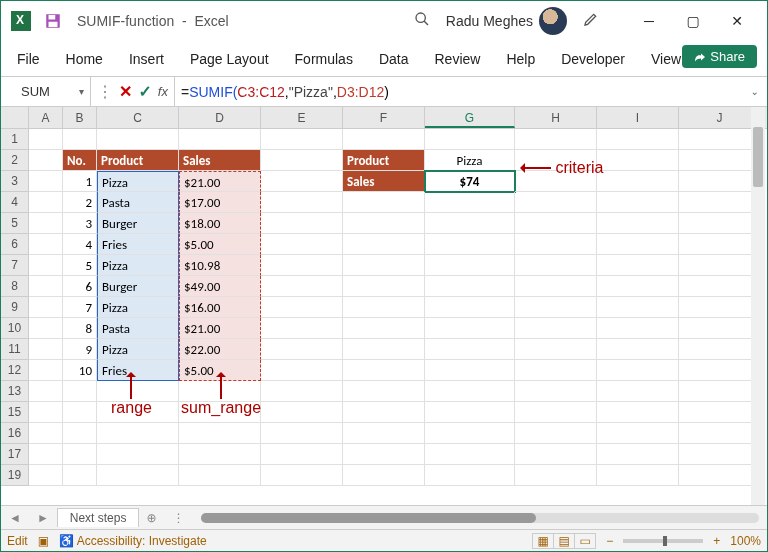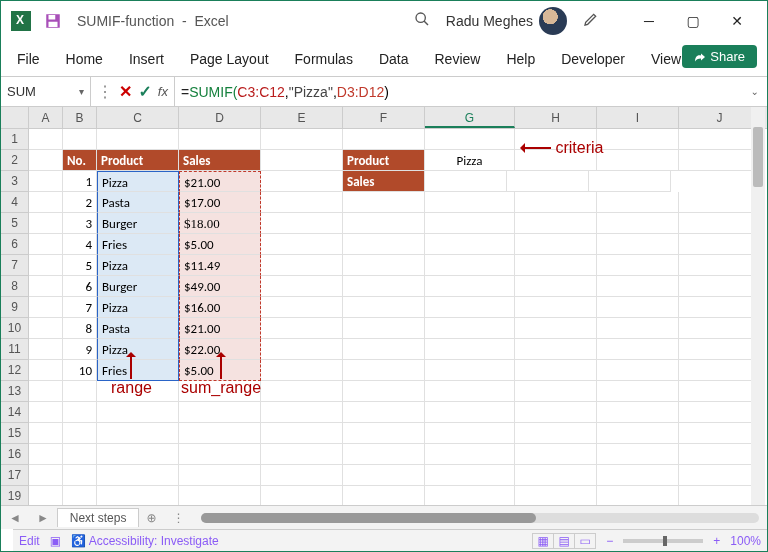--- a/index.html
+++ b/index.html
@@ -19,29 +19,29 @@
 .win-btns { display: flex; margin-left: 12px; }
 .win-btns div { width: 44px; height: 40px; display: flex; align-items: center; justify-content: center; color: #222; font-size: 14px; }
 
 
 .ribbon { height: 36px; display: flex; align-items: center; padding: 0 14px; gap: 22px; border-bottom: 1px solid #ccc; position: relative; }
 .ribbon .tab { font-size: 14px; color: #222; padding: 4px 2px; cursor: default; }
 .share-btn { position: absolute; right: 10px; top: 4px; background: #1a7f5a; color: #fff; border-radius: 4px; padding: 4px 12px; font-size: 13px; display: flex; align-items: center; gap: 4px; }
 
 
 .fbar-row { height: 30px; display: flex; align-items: stretch; border-bottom: 1px solid #ccc; }
-.namebox { width: 90px; border-right: 1px solid #ccc; display: flex; align-items: center; padding: 0 6px; font-size: 13px; color: #333; position: relative; }
+.namebox { width: 90px; border-right: 1px solid #ccc; display: flex; align-items: center; padding: 0 20px; font-size: 13px; color: #333; position: relative; }
 .namebox .chev { position: absolute; right: 6px; color: #666; font-size: 10px; }
 .fbar-icons { display: flex; align-items: center; padding: 0 6px; gap: 6px; border-right: 1px solid #ccc; }
 .fbar-icons .cancel { color: #c00; font-weight: bold; }
 .fbar-icons .enter { color: #1a7f5a; font-weight: bold; }
 .fbar-icons .fx { font-style: italic; font-size: 13px; color: #555; }
 .formula { flex: 1; display: flex; align-items: center; padding: 0 6px; font-size: 14px; font-family: Calibri, Arial, sans-serif; position: relative; }
 .formula .eq { color: #222; }
-.formula .fn { color: #15803d; }
+.formula .fn { color: #1d4ed8; }
 .formula .ref1 { color: #b91c1c; }
 .formula .txt { color: #444; }
 .formula .ref2 { color: #c0392b; }
 .formula .chev-expand { position: absolute; right: 8px; color: #666; font-size: 10px; }
 
 
 .grid-wrap { position: absolute; top: 106px; left: 0; right: 0; bottom: 46px; overflow: hidden; background: #fff; }
 .col-headers { display: flex; height: 22px; background: #e8e8e8; border-bottom: 1px solid #ccc; }
 .corner { width: 28px; border-right: 1px solid #ccc; }
 .ch { border-right: 1px solid #ccc; text-align: center; font-size: 12px; color: #555; line-height: 22px; }
@@ -58,42 +58,42 @@
 .cE { width: 82px; } .cF { width: 82px; } .cG { width: 90px; } .cH { width: 82px; } .cI { width: 82px; } .cJ { width: 82px; }
 
 .hdr { background: #b14a2a; color: #fff; font-weight: bold; }
 .sel-range-c { background: #dce9f5; }
 .sel-range-d { background: #f5e2e0; }
 
 .result-cell { text-align: center; font-weight: bold; }
 .active-outline { outline: 2px solid #1a7f5a; outline-offset: -1px; }
 
 
-.anno { position: absolute; color: #a00; font-size: 16px; font-weight: 500; display: flex; align-items: center; }
+.anno { position: absolute; color: #a00; font-size: 16px; font-weight: 500; display: flex; align-items: center; margin-top: 20px; }
 .arrow-h { width: 30px; height: 2px; background: #a00; position: relative; }
 .arrow-h::before { content: ""; position: absolute; left: -6px; top: -4px; border: 5px solid transparent; border-right-color: #a00; }
 .arrow-v { width: 2px; height: 26px; background: #a00; position: relative; margin: 0 auto; }
 .arrow-v::before { content: ""; position: absolute; top: -6px; left: -4px; border: 5px solid transparent; border-bottom-color: #a00; }
 .anno-v { text-align: center; }
 
 
 .vscroll { position: absolute; right: 2px; top: 0; bottom: 0; width: 14px; background: #f0f0f0; }
 .vscroll .thumb { position: absolute; left: 2px; right: 2px; top: 20px; height: 60px; background: #bbb; border-radius: 2px; }
 
 
 .sheetbar { position: absolute; left: 0; right: 0; bottom: 22px; height: 24px; display: flex; align-items: center; background: #f3f3f3; border-top: 1px solid #ccc; font-size: 12px; }
 .sheetbar .nav { padding: 0 8px; color: #888; }
 .sheet-tab { padding: 2px 12px; border: 1px solid #ccc; border-bottom: none; background: #fff; color: #555; margin-right: -1px; }
 .sheet-tab.active { color: #1a7f5a; font-weight: bold; border-bottom: 2px solid #1a7f5a; }
 .sheetbar .add { padding: 0 8px; color: #888; }
 .sheetbar .hscroll { flex: 1; margin: 0 8px; height: 10px; background: #ddd; border-radius: 5px; position: relative; }
 .sheetbar .hscroll .hthumb { position: absolute; left: 0; width: 60%; top: 0; bottom: 0; background: #999; border-radius: 5px; }
 
 
-.statusbar { position: absolute; left: 12px; right: 0; bottom: 0; height: 22px; display: flex; align-items: center; background: #f3f3f3; border-top: 1px solid #ccc; font-size: 12px; color: #8b5cf6; padding: 0 6px; gap: 10px; }
+.statusbar { position: absolute; left: 0; right: 0; bottom: 0; height: 22px; display: flex; align-items: center; background: #f3f3f3; border-top: 1px solid #ccc; font-size: 12px; color: #a16207; padding: 0 6px; gap: 10px; }
 .statusbar .spacer { flex: 1; }
 .view-btns span { display: inline-block; width: 22px; text-align: center; border: 1px solid #ccc; margin-left: -1px; }
 .zoom-slider { width: 80px; height: 4px; background: #ccc; position: relative; }
 .zoom-slider::after { content: ""; position: absolute; left: 50%; top: -3px; width: 4px; height: 10px; background: #666; }
 </style>
 </head>
 <body>
 
 <div class="titlebar">
   <div class="iconbox">
@@ -215,20 +215,21 @@
         <div class="cell cJ"></div>
       </div>
       <div class="row">
         <div class="rh">3</div>
         <div class="cell cA"></div>
         <div class="cell cB">1</div>
         <div class="cell cC sel-range-c" style="border-top: 1px solid rgb(42, 100, 199); border-left: 1px solid rgb(42, 100, 199); border-right: 1px solid rgb(42, 100, 199);">Pizza</div>
         <div class="cell cD sel-range-d" style="border-top: 1px dashed rgb(192, 57, 43); border-left: 1px dashed rgb(192, 57, 43); border-right: 1px dashed rgb(192, 57, 43);">$21.00</div>
         <div class="cell cE"></div>
         <div class="cell cF hdr">Sales</div>
+        <div class="cell cG result-cell active-outline">$74</div>
         <div class="cell cH"></div>
         <div class="cell cI"></div>
         <div class="cell cJ"></div>
       </div>
       <div class="row">
         <div class="rh">4</div>
         <div class="cell cA"></div>
         <div class="cell cB">2</div>
         <div class="cell cC sel-range-c" style="border-left: 1px solid rgb(42, 100, 199); border-right: 1px solid rgb(42, 100, 199);">Pasta</div>
         <div class="cell cD sel-range-d" style="border-left: 1px dashed rgb(192, 57, 43); border-right: 1px dashed rgb(192, 57, 43);">$17.00</div>
@@ -237,21 +238,21 @@
         <div class="cell cG"></div>
         <div class="cell cH"></div>
         <div class="cell cI"></div>
         <div class="cell cJ"></div>
       </div>
       <div class="row">
         <div class="rh">5</div>
         <div class="cell cA"></div>
         <div class="cell cB">3</div>
         <div class="cell cC sel-range-c" style="border-left: 1px solid rgb(42, 100, 199); border-right: 1px solid rgb(42, 100, 199);">Burger</div>
-        <div class="cell cD sel-range-d" style="border-left: 1px dashed rgb(192, 57, 43); border-right: 1px dashed rgb(192, 57, 43); font-family: Liberation Serif, serif;">$18.00</div>
+        <div class="cell cD sel-range-d" style="border-left: 1px dashed rgb(192, 57, 43); border-right: 1px dashed rgb(192, 57, 43);">$18.00</div>
         <div class="cell cE"></div>
         <div class="cell cF"></div>
         <div class="cell cG"></div>
         <div class="cell cH"></div>
         <div class="cell cI"></div>
         <div class="cell cJ"></div>
       </div>
       <div class="row">
         <div class="rh">6</div>
         <div class="cell cA"></div>
@@ -263,21 +264,21 @@
         <div class="cell cG"></div>
         <div class="cell cH"></div>
         <div class="cell cI"></div>
         <div class="cell cJ"></div>
       </div>
       <div class="row">
         <div class="rh">7</div>
         <div class="cell cA"></div>
         <div class="cell cB">5</div>
         <div class="cell cC sel-range-c" style="border-left: 1px solid rgb(42, 100, 199); border-right: 1px solid rgb(42, 100, 199);">Pizza</div>
-        <div class="cell cD sel-range-d" style="border-left: 1px dashed rgb(192, 57, 43); border-right: 1px dashed rgb(192, 57, 43);">$11.49</div>
+        <div class="cell cD sel-range-d" style="border-left: 1px dashed rgb(192, 57, 43); border-right: 1px dashed rgb(192, 57, 43);">$10.98</div>
         <div class="cell cE"></div>
         <div class="cell cF"></div>
         <div class="cell cG"></div>
         <div class="cell cH"></div>
         <div class="cell cI"></div>
         <div class="cell cJ"></div>
       </div>
       <div class="row">
         <div class="rh">8</div>
         <div class="cell cA"></div>
@@ -338,33 +339,20 @@
         <div class="cell cD sel-range-d" style="border-bottom: 1px dashed rgb(192, 57, 43); border-left: 1px dashed rgb(192, 57, 43); border-right: 1px dashed rgb(192, 57, 43);">$5.00</div>
         <div class="cell cE"></div>
         <div class="cell cF"></div>
         <div class="cell cG"></div>
         <div class="cell cH"></div>
         <div class="cell cI"></div>
         <div class="cell cJ"></div>
       </div>
       <div class="row">
         <div class="rh">13</div>
-        <div class="cell cA"></div>
-        <div class="cell cB"></div>
-        <div class="cell cC"></div>
-        <div class="cell cD"></div>
-        <div class="cell cE"></div>
-        <div class="cell cF"></div>
-        <div class="cell cG"></div>
-        <div class="cell cH"></div>
-        <div class="cell cI"></div>
-        <div class="cell cJ"></div>
-      </div>
-      <div class="row">
-        <div class="rh">14</div>
         <div class="cell cA"></div>
         <div class="cell cB"></div>
         <div class="cell cC"></div>
         <div class="cell cD"></div>
         <div class="cell cE"></div>
         <div class="cell cF"></div>
         <div class="cell cG"></div>
         <div class="cell cH"></div>
         <div class="cell cI"></div>
         <div class="cell cJ"></div>

